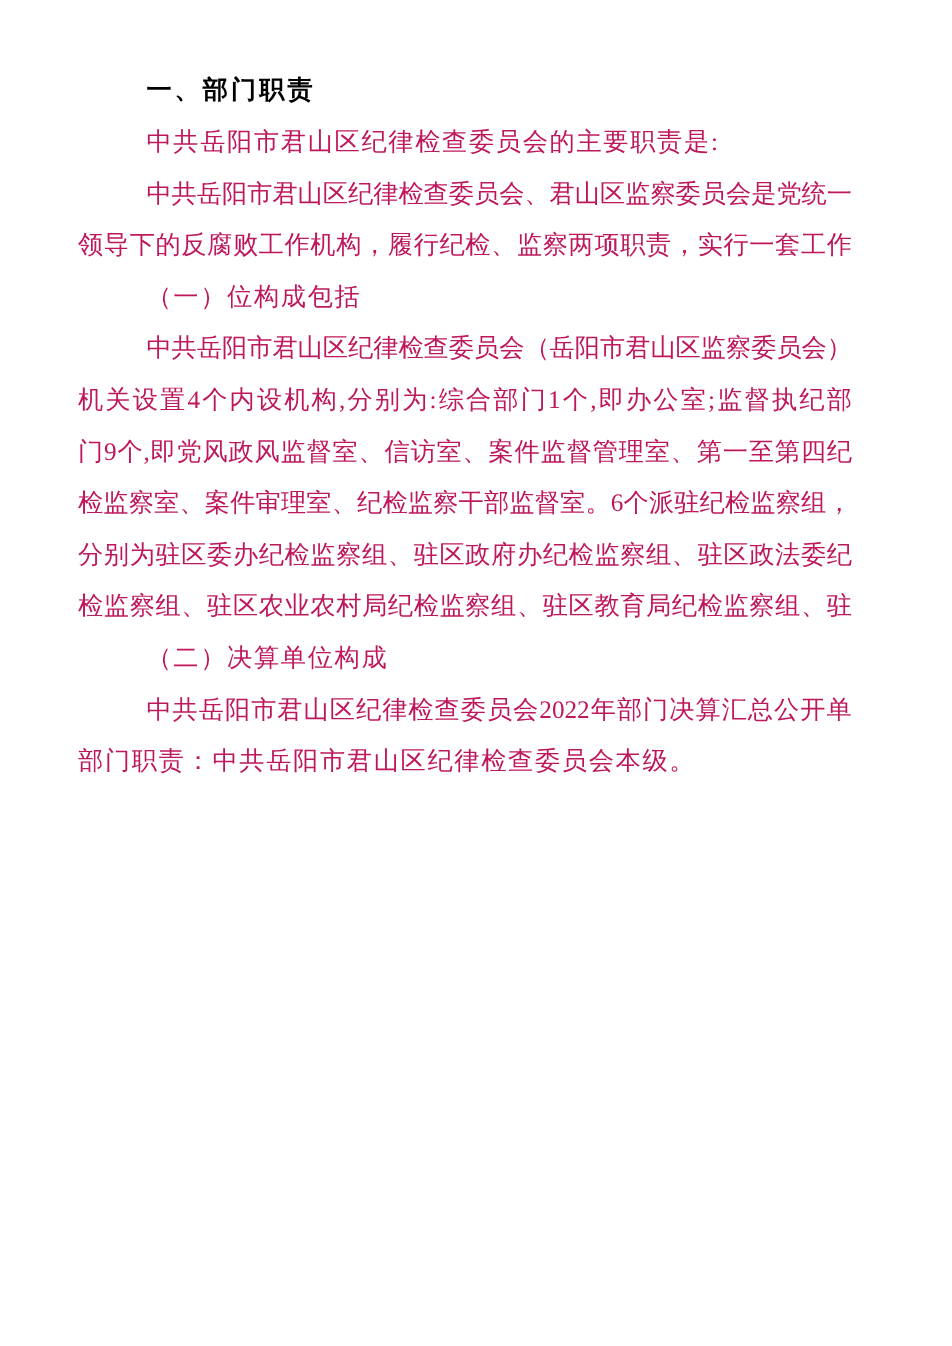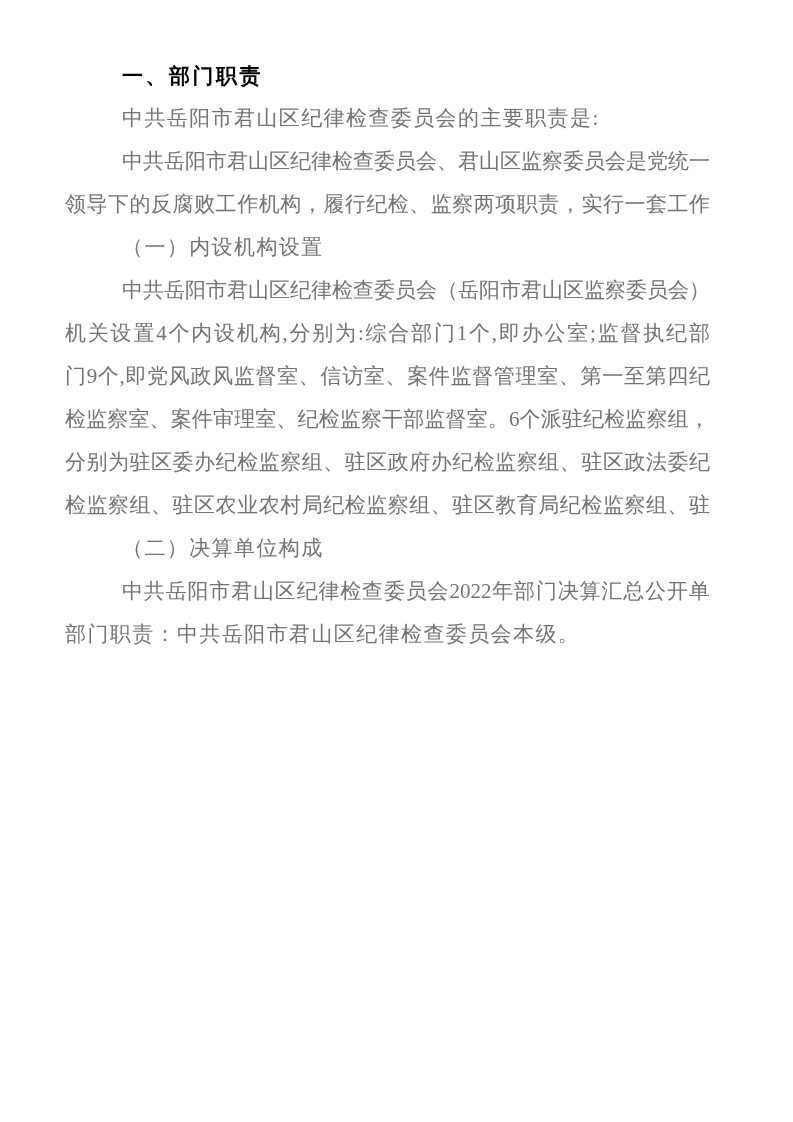--- a/index.html
+++ b/index.html
@@ -21,21 +21,21 @@
     left: 65px;
     top: 54px;
     width: 645px;
   }
   .line {
     height: 43px;
     line-height: 43px;
     font-size: 21px;
     letter-spacing: 1.4px;
     white-space: nowrap;
-    color: #737373;
+    color: #be185d;
   }
   .line.indent {
     padding-left: 57px;
   }
   .line.justify {
     display: flex;
     justify-content: space-between;
     align-items: center;
     letter-spacing: 0;
     white-space: normal;
@@ -122,21 +122,21 @@
         <span>职</span>
         <span>责</span>
         <span>，</span>
         <span>实</span>
         <span>行</span>
         <span>一</span>
         <span>套</span>
         <span>工</span>
         <span>作</span>
       </div>
-      <div class="line indent">（一）内设机构设置</div>
+      <div class="line indent">（一）位构成包括</div>
       <div class="line indent justify">
         <span>中</span>
         <span>共</span>
         <span>岳</span>
         <span>阳</span>
         <span>市</span>
         <span>君</span>
         <span>山</span>
         <span>区</span>
         <span>纪</span>

